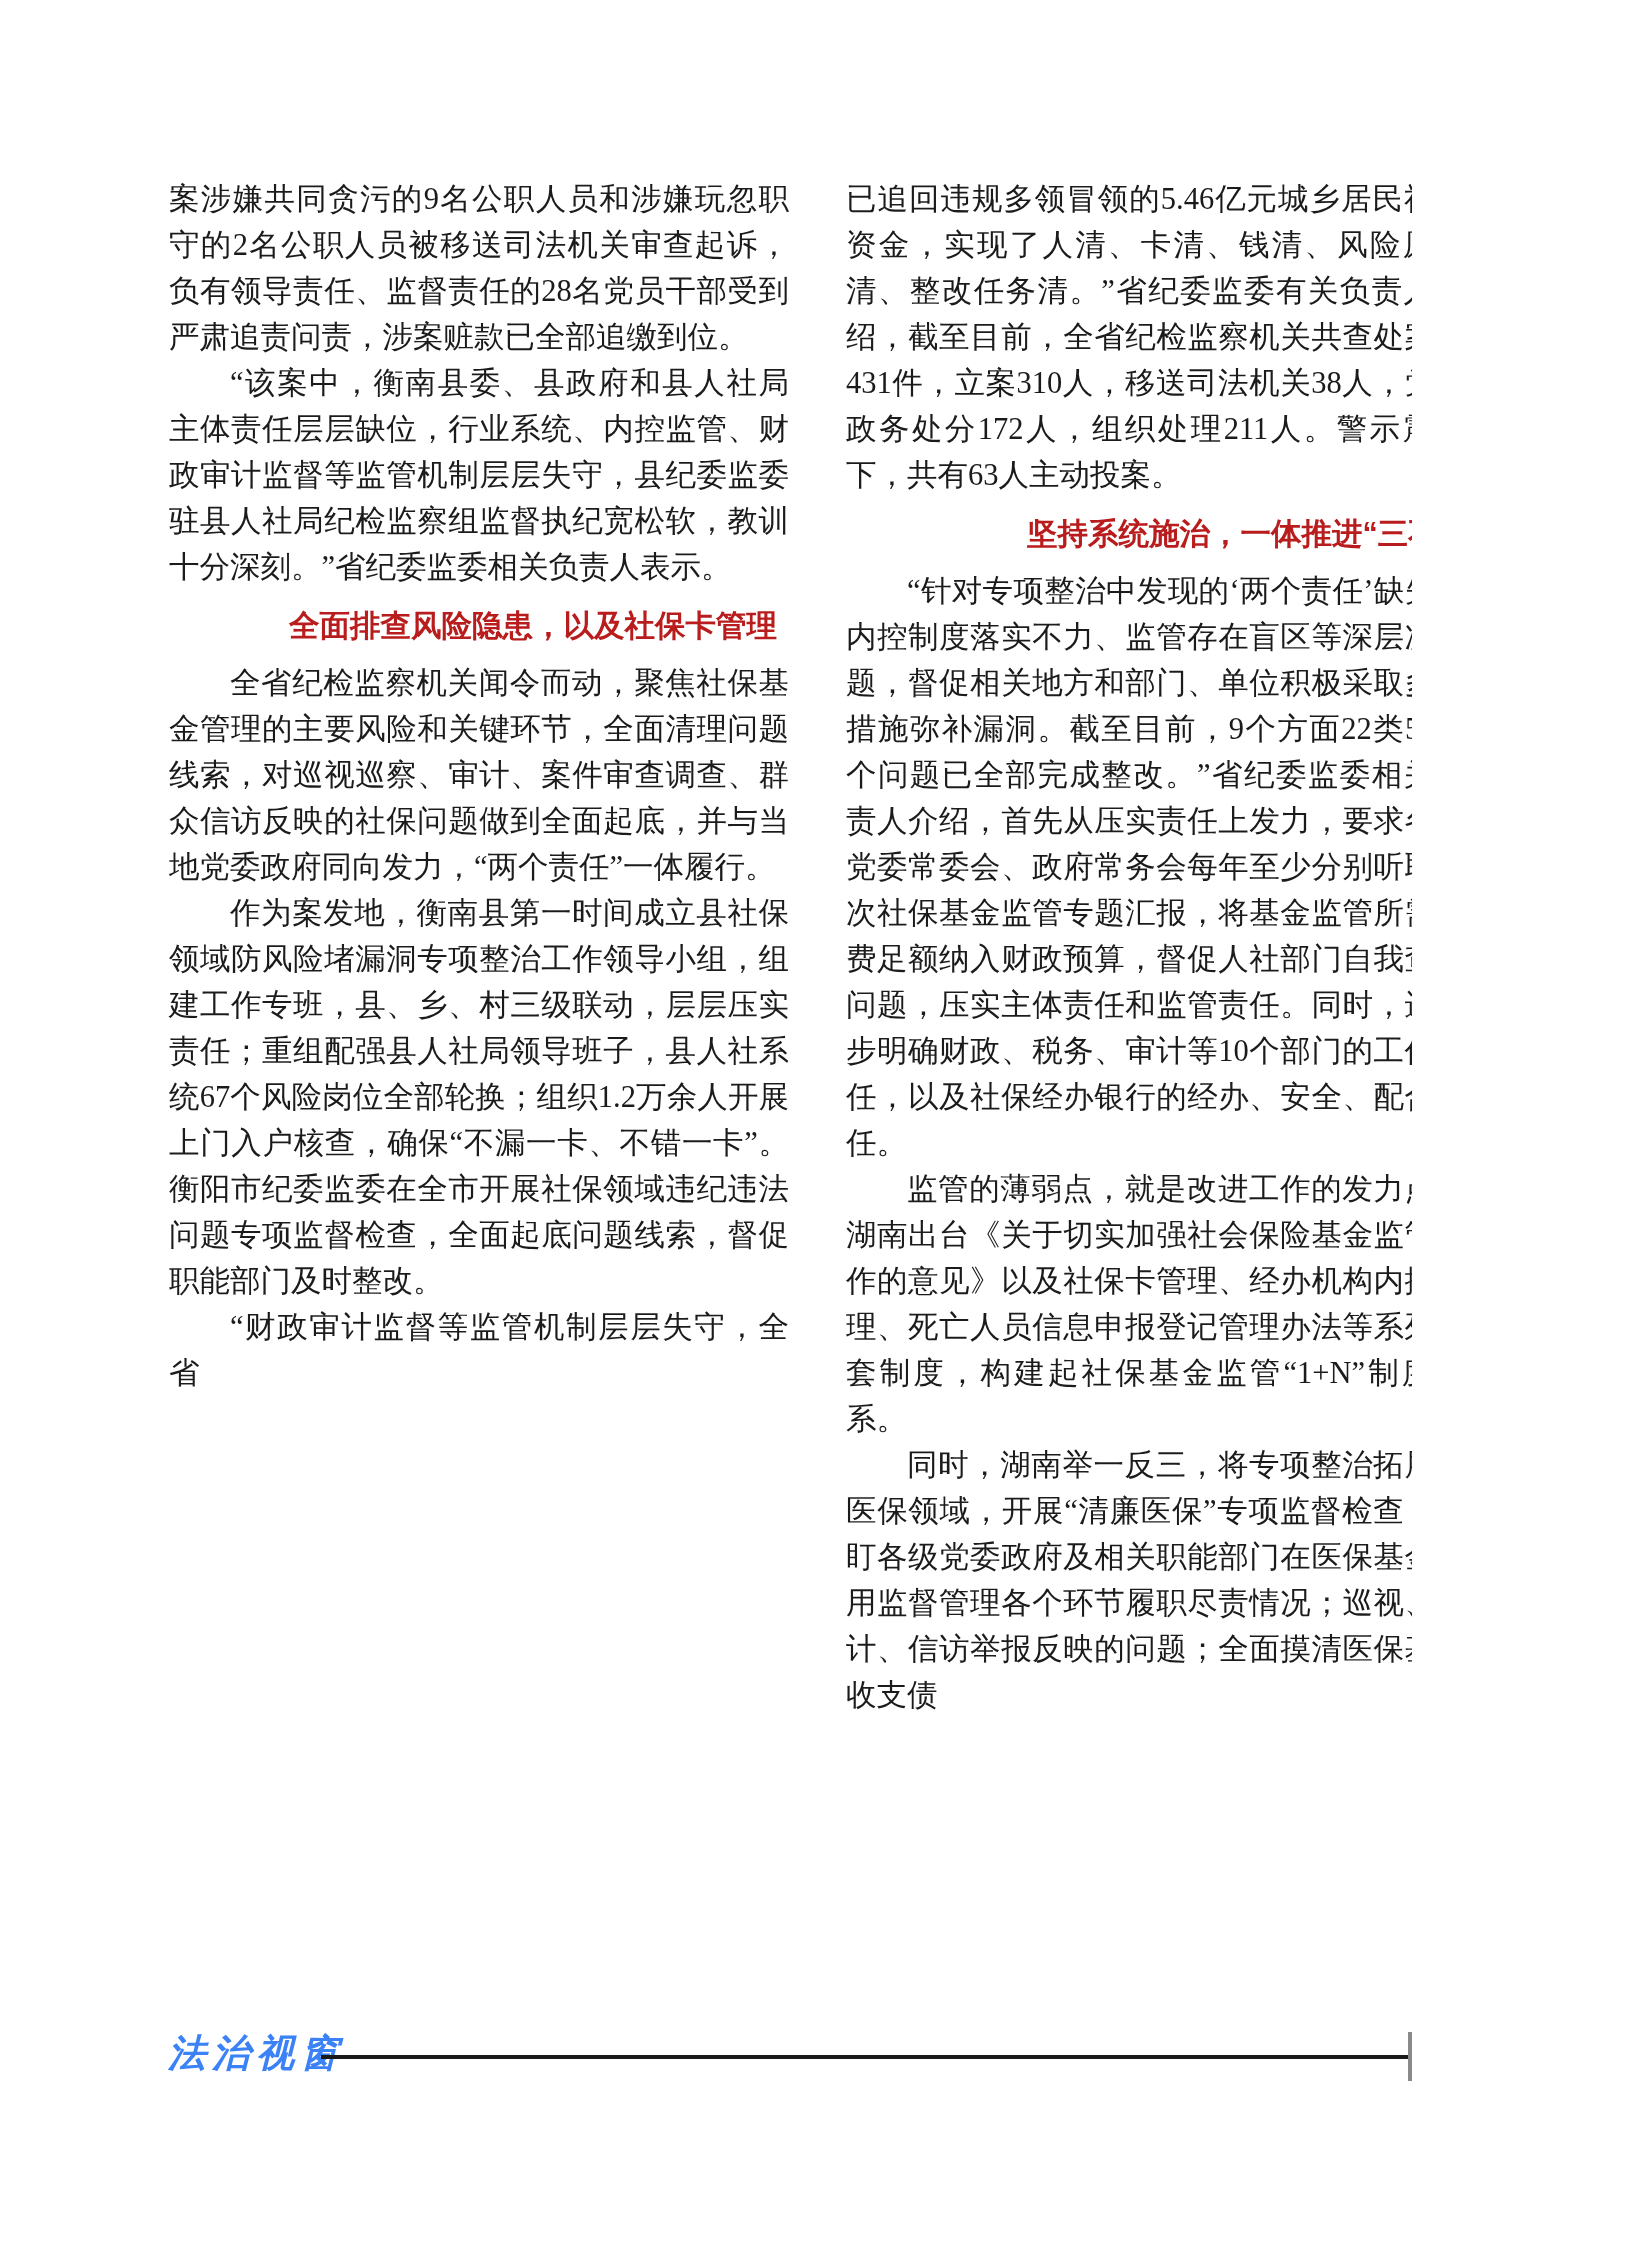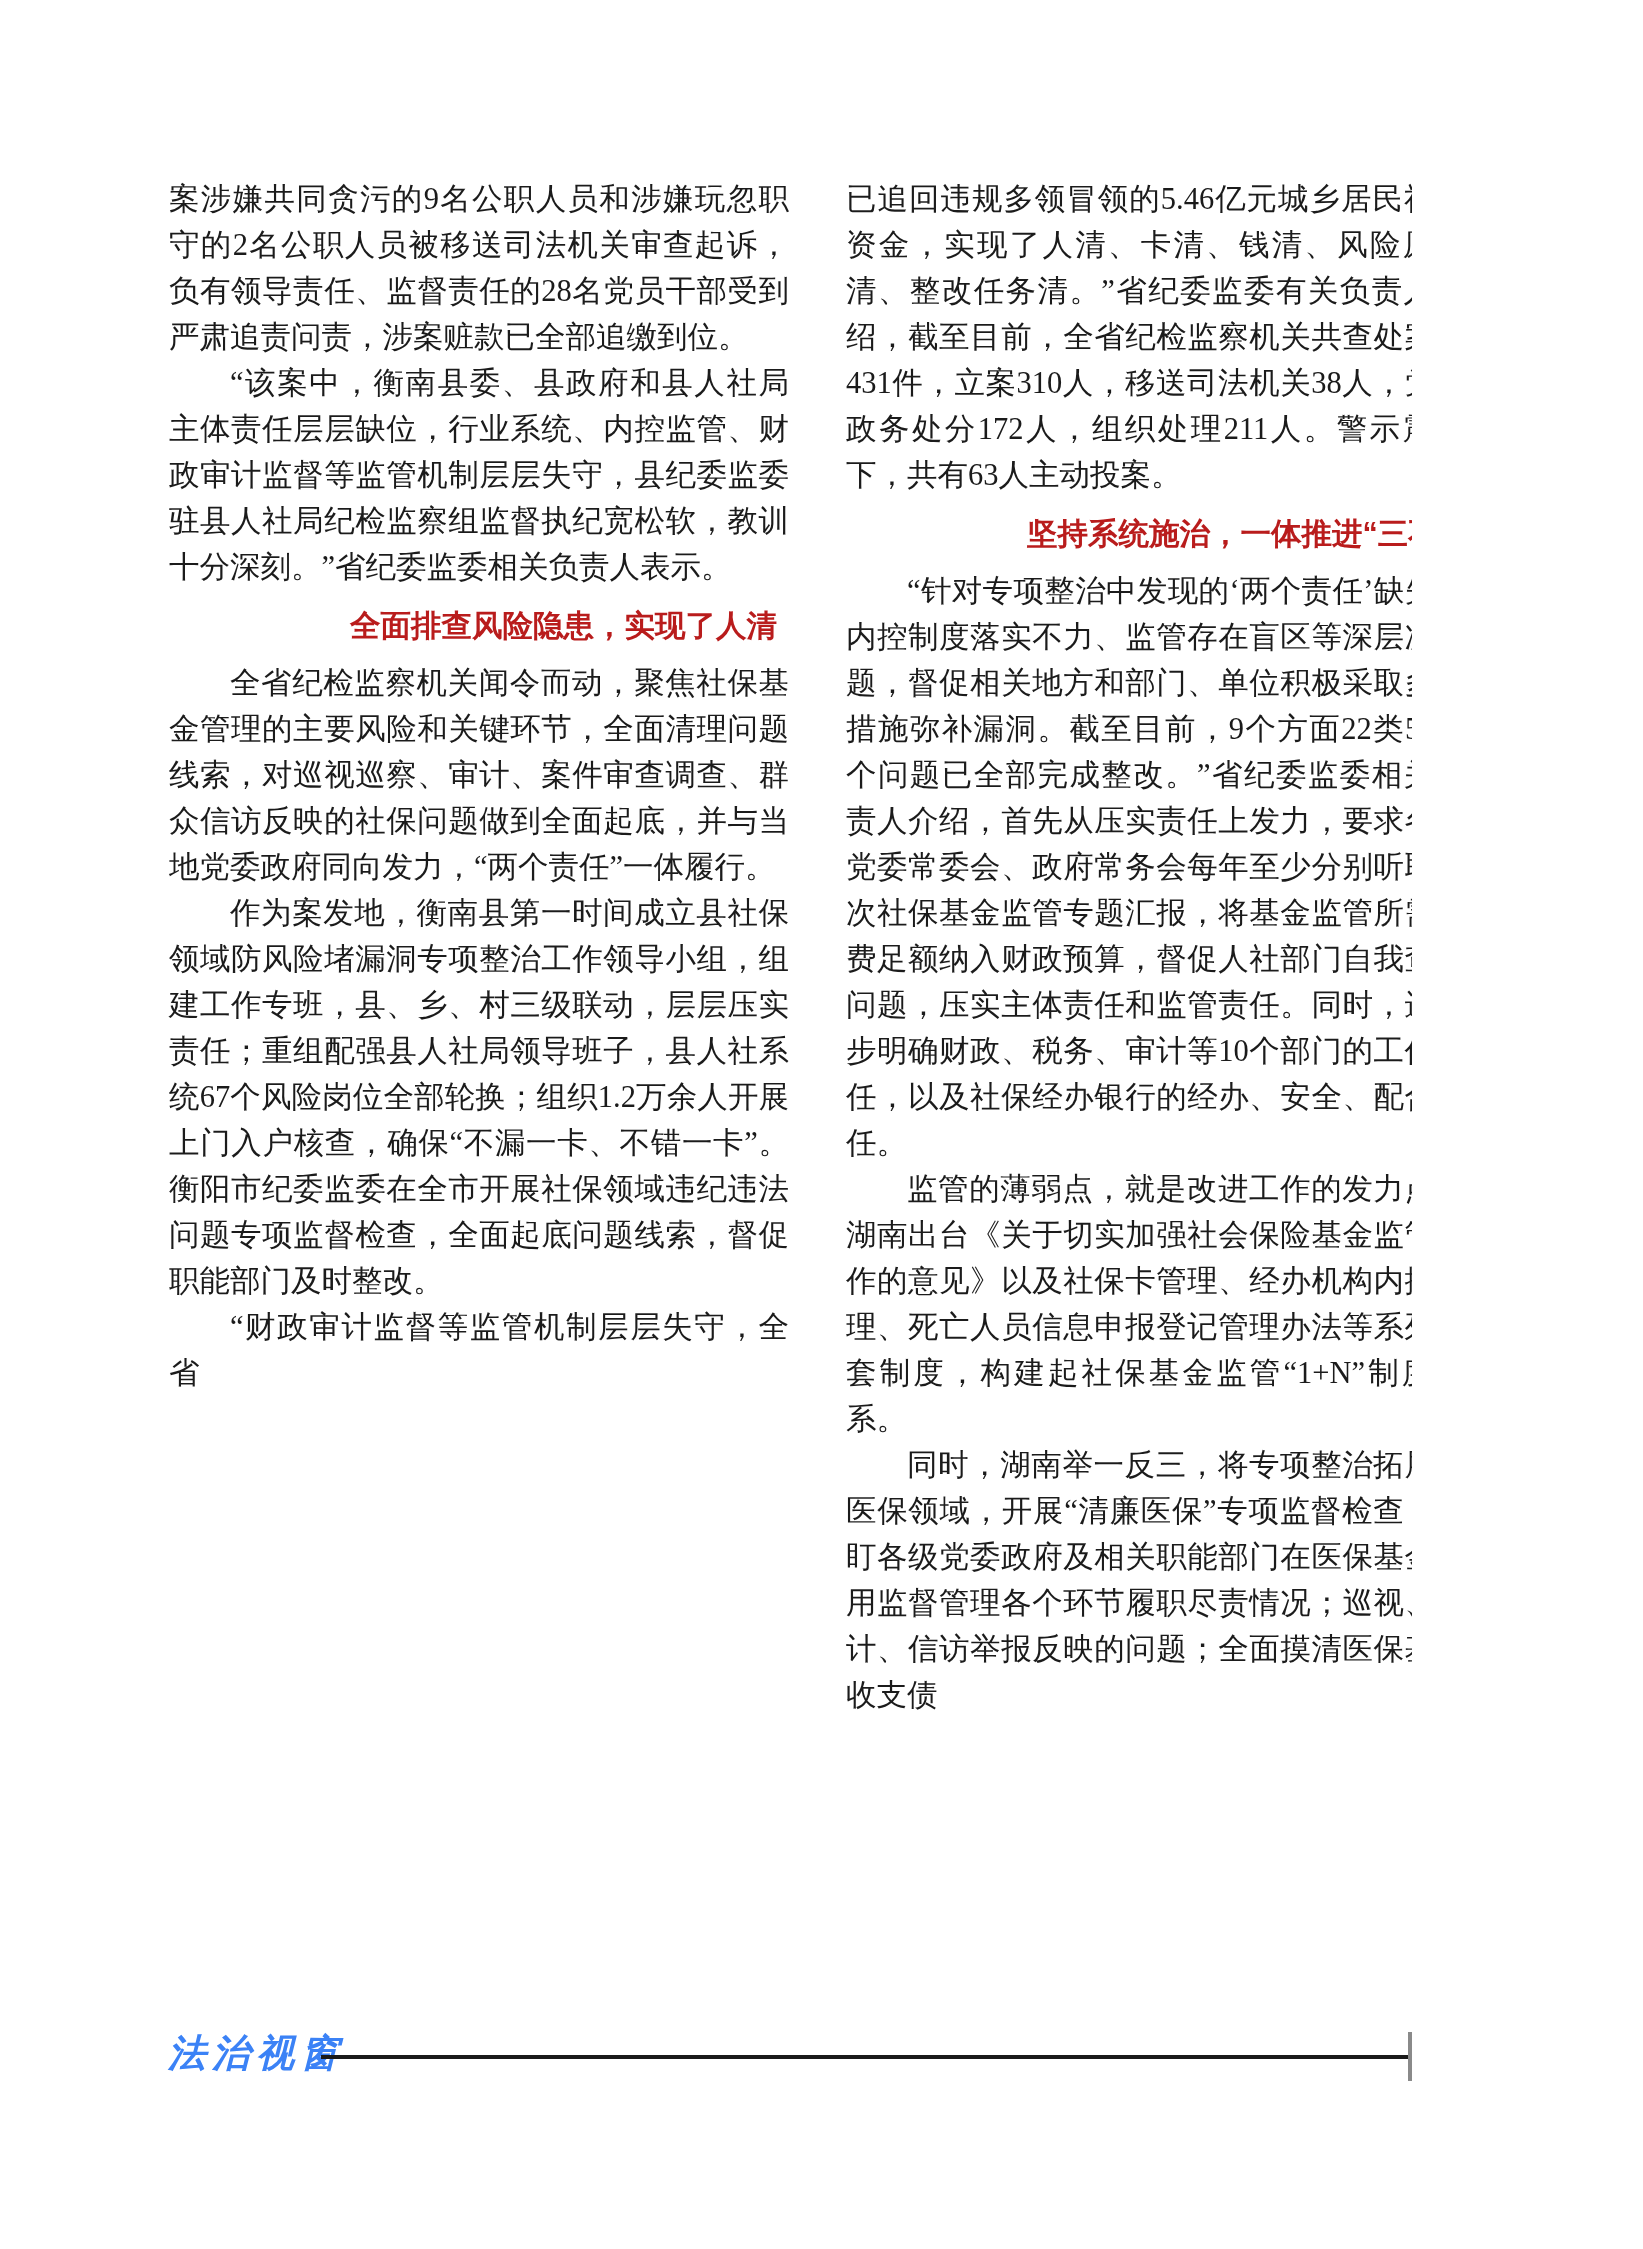--- a/index.html
+++ b/index.html
@@ -84,21 +84,21 @@
 </head>
 <body>
 
 <div class="page">
 
   <div class="columns">
 
     <div class="col">
       <p class="no-indent">案涉嫌共同贪污的9名公职人员和涉嫌玩忽职守的2名公职人员被移送司法机关审查起诉，负有领导责任、监督责任的28名党员干部受到严肃追责问责，涉案赃款已全部追缴到位。</p>
       <p>“该案中，衡南县委、县政府和县人社局主体责任层层缺位，行业系统、内控监管、财政审计监督等监管机制层层失守，县纪委监委驻县人社局纪检监察组监督执纪宽松软，教训十分深刻。”省纪委监委相关负责人表示。</p>
-      <h3 class="sec-heading">全面排查风险隐患，实现了人清</h3>
+      <h3 class="sec-heading">全面排查风险隐患，以及社保卡管理</h3>
       <p>全省纪检监察机关闻令而动，聚焦社保基金管理的主要风险和关键环节，全面清理问题线索，对巡视巡察、审计、案件审查调查、群众信访反映的社保问题做到全面起底，并与当地党委政府同向发力，“两个责任”一体履行。</p>
       <p>作为案发地，衡南县第一时间成立县社保领域防风险堵漏洞专项整治工作领导小组，组建工作专班，县、乡、村三级联动，层层压实责任；重组配强县人社局领导班子，县人社系统67个风险岗位全部轮换；组织1.2万余人开展上门入户核查，确保“不漏一卡、不错一卡”。衡阳市纪委监委在全市开展社保领域违纪违法问题专项监督检查，全面起底问题线索，督促职能部门及时整改。</p>
       <p>“财政审计监督等监管机制层层失守，全省</p>
     </div>
 
     <div class="col">
       <p class="no-indent">已追回违规多领冒领的5.46亿元城乡居民社保资金，实现了人清、卡清、钱清、风险原因清、整改任务清。”省纪委监委有关负责人介绍，截至目前，全省纪检监察机关共查处案件431件，立案310人，移送司法机关38人，党纪政务处分172人，组织处理211人。警示震慑下，共有63人主动投案。</p>
       <h3 class="sec-heading">坚持系统施治，一体推进“三不”</h3>
       <p>“针对专项整治中发现的‘两个责任’缺失、内控制度落实不力、监管存在盲区等深层次问题，督促相关地方和部门、单位积极采取多种措施弥补漏洞。截至目前，9个方面22类5003个问题已全部完成整改。”省纪委监委相关负责人介绍，首先从压实责任上发力，要求各级党委常委会、政府常务会每年至少分别听取一次社保基金监管专题汇报，将基金监管所需经费足额纳入财政预算，督促人社部门自我查摆问题，压实主体责任和监管责任。同时，进一步明确财政、税务、审计等10个部门的工作责任，以及社保经办银行的经办、安全、配合责任。</p>
       <p>监管的薄弱点，就是改进工作的发力点。湖南出台《关于切实加强社会保险基金监管工作的意见》以及社保卡管理、经办机构内控管理、死亡人员信息申报登记管理办法等系列配套制度，构建起社保基金监管“1+N”制度体系。</p>

